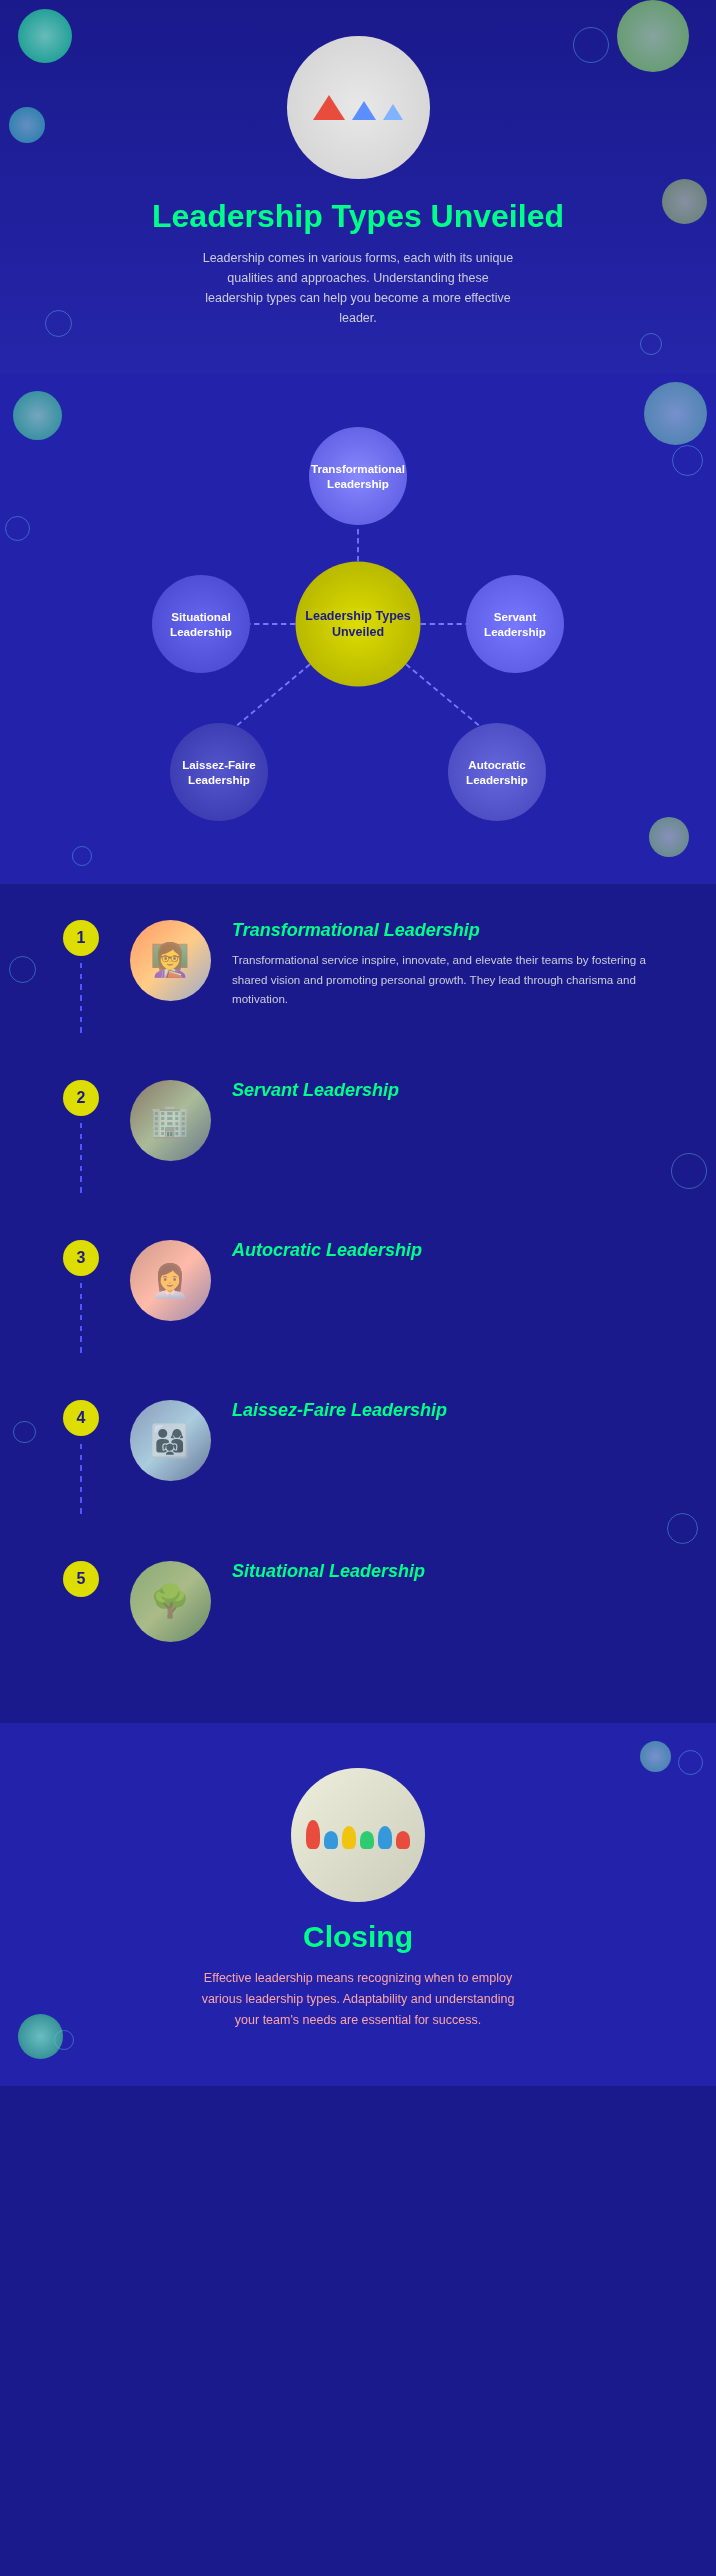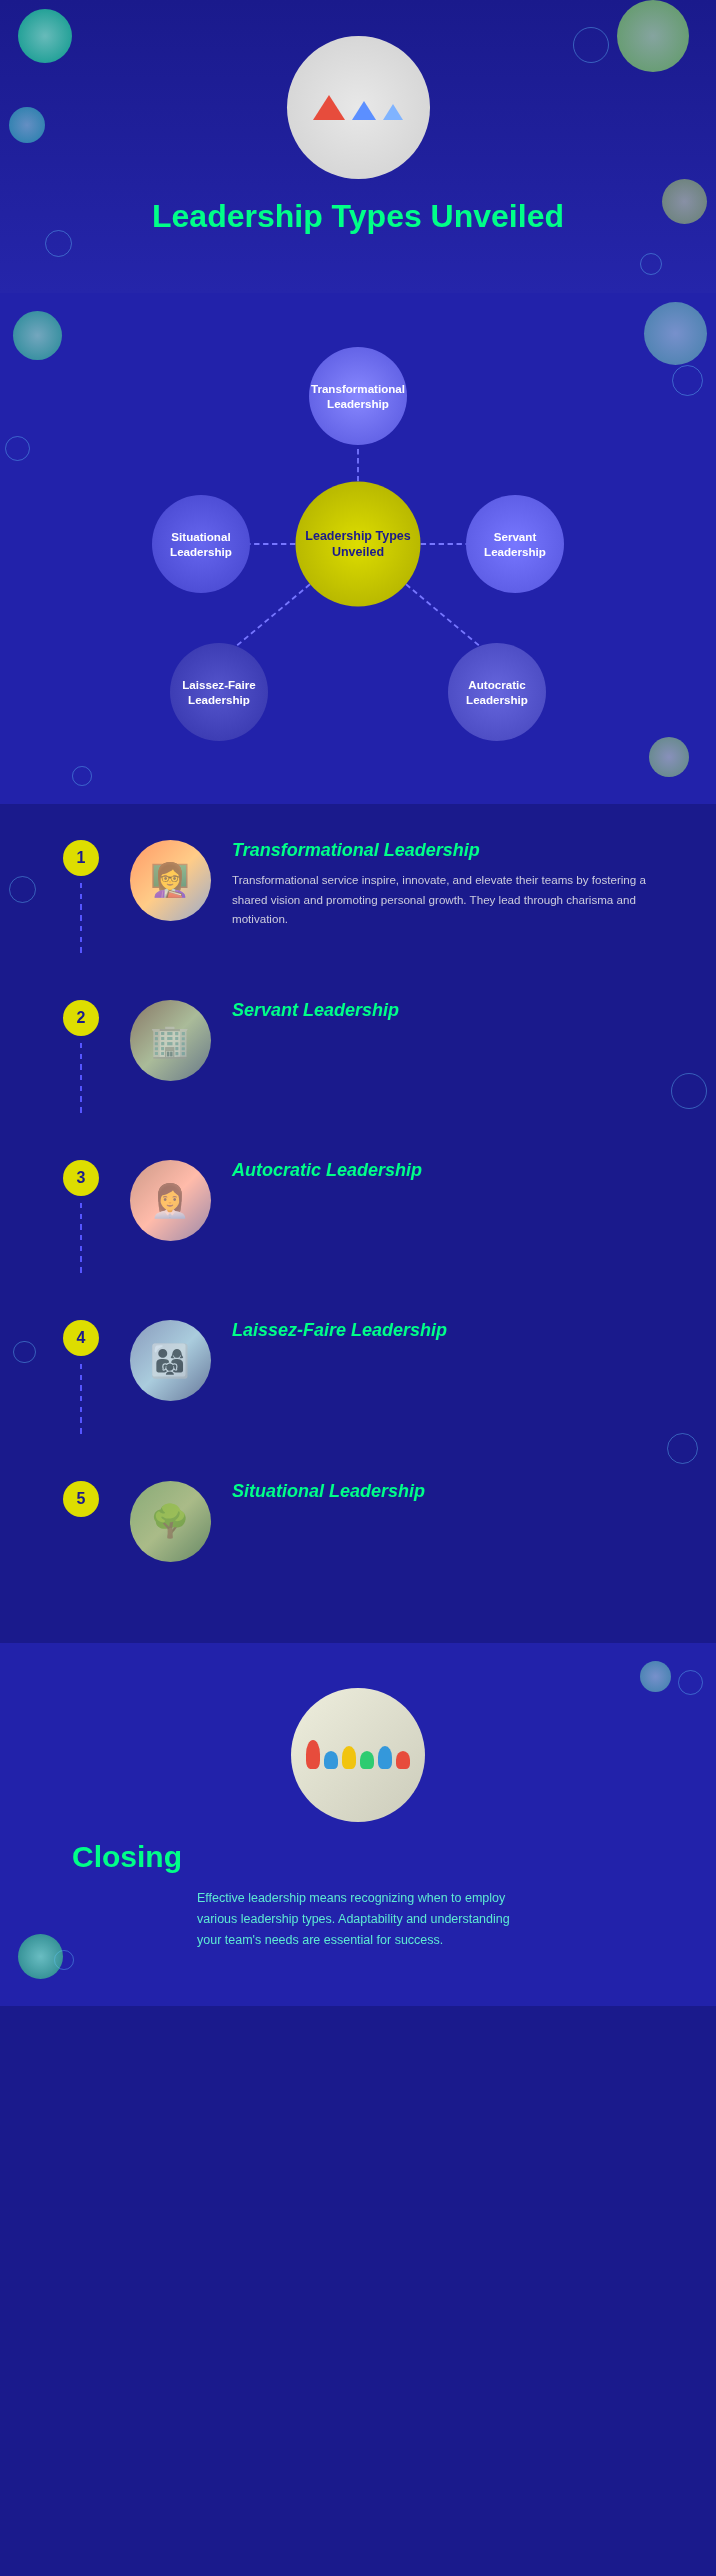--- a/index.html
+++ b/index.html
@@ -297,21 +297,21 @@
     
     .ring-items-l1 { width: 27px; height: 27px; top: 72px; left: 9px; }
     .ring-items-r1 { width: 36px; height: 36px; top: 269px; right: 9px; }
     .ring-items-l2 { width: 22.4px; height: 22.4px; top: 537px; left: 13.4px; }
     .ring-items-r2 { width: 31px; height: 31px; bottom: 179px; right: 18px; }
 
     
     .closing-section {
       background: #2222aa;
       padding: 45px 72px 54px;
-      text-align: left;
+      text-align: center;
       position: relative;
       overflow: hidden;
     }
     .closing-circle-img {
       width: 134px;
       height: 134px;
       border-radius: 50%;
       background: linear-gradient(135deg, #eeeedd, #ccccbb);
       margin: 0 auto 18px;
       display: flex;
@@ -320,21 +320,21 @@
       overflow: hidden;
     }
     .closing-section h2 {
       font-size: 30px;
       font-weight: 900;
       color: #00ff88;
       margin-bottom: 14.3px;
     }
     .closing-section p {
       font-size: 12.5px;
-      color: #5eead4;
+      color: #fca5a5;
       line-height: 1.7;
       max-width: 322px;
       margin: 0 auto;
     }
     .blob-close-tl {
       width: 45px; height: 45px;
       background: radial-gradient(circle, #88ffcc, #22aa77);
       bottom: 27px; left: 18px;
       opacity: 0.7;
     }
@@ -386,20 +386,21 @@
 
   <div class="hero-circle-img">
     <div class="hero-boats">
       <div class="boat boat-red"></div>
       <div class="boat boat-blue1"></div>
       <div class="boat boat-blue2"></div>
     </div>
   </div>
 
   <h1>Leadership Types Unveiled</h1>
+  <p>Leadership comes in various forms, each with its unique qualities and approaches. Understanding these leadership types can help you become a more effective leader.</p>
 </section>
 
 <section class="mindmap-section">
   <div class="blob blob-mm-tl blob"></div>
   <div class="blob blob-mm-tr blob"></div>
   <div class="blob blob-mm-br blob"></div>
   <div class="ring ring-mm-l"></div>
   <div class="ring ring-mm-r"></div>
   <div class="ring ring-mm-bl"></div>
 

